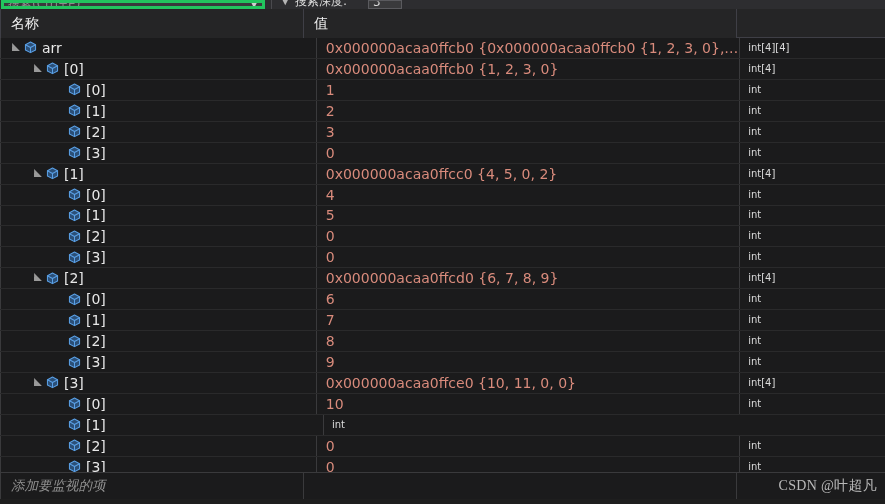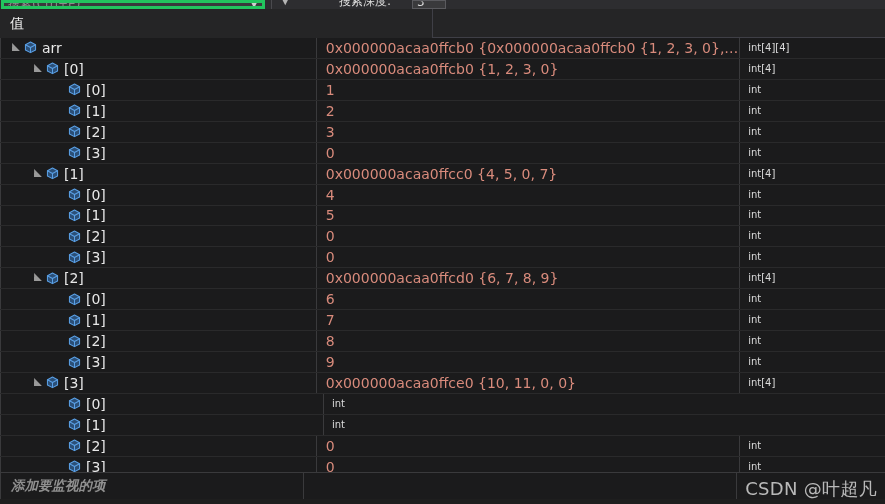--- a/index.html
+++ b/index.html
@@ -46,21 +46,21 @@
     width: 1px; height: 9px; background: #4a4a4e; margin: 0 7px 0 6px;
   }
   .tb-arrow {
     position: relative; width: 14px; height: 9px; overflow: hidden;
   }
   .tb-arrow span {
     position: absolute; left: 2px; top: -6px;
     font-size: 11px; color: #b4b4b4; line-height: 14px;
   }
   .tb-label {
-    position: relative; height: 9px; overflow: hidden; width: 72px; margin-left: 44px;
+    position: relative; height: 9px; overflow: hidden; width: 72px;
   }
   .tb-label span {
     position: absolute; left: 2px; top: -6px;
     font-size: 12px; color: #dcdcdc; line-height: 14px; white-space: nowrap;
   }
   .depth-box {
     position: relative;
     width: 34px; height: 9px;
     margin-left: 3px;
     background: #3a3a3c;
@@ -164,38 +164,38 @@
   }
   .cube svg { display: block; }
 
   
   .footer-row {
     position: absolute; left: 0; top: 472px;
     width: 885px; height: 27px;
     display: flex;
     border-top: 1px solid #3a3a3c;
     background: #1b1b1c;
-    font-weight: bold;
   }
   .footer-row .cell.c-name  { width: 304px; padding-left: 10px; border-left: 1px solid #3a3a3c;}
   .footer-row .cell.c-value { width: 433px; }
   .footer-row .cell.c-type  { width: 148px; border-right: none; }
   .add-watch-text {
     font-size: 13.5px;
     font-style: italic;
     color: #8f8f8f;
     line-height: 1;
   }
   .watermark {
     position: absolute;
     right: 8px; top: 477px;
-    font-size: 18px;
+    font-size: 14px;
     color: #b9b9b9;
     letter-spacing: 0.3px;
     white-space: nowrap;
+    font-family: Liberation Serif, serif;
   }
   .bottom-strip {
     position: absolute; left: 0; top: 499px;
     width: 885px; height: 5px;
     background: #1e1e1e;
   }
 </style>
 </head>
 <body>
 
@@ -212,20 +212,21 @@
       </div>
     <div class="tb-label">
         <span>搜索深度:</span>
       </div>
     <div class="depth-box">
       <span>3</span>
     </div>
   </div>
 
   <div class="grid-header">
+    <div class="hcell c-name">名称</div>
     <div class="hcell c-value">值</div>
   </div>
 
   <div class="rows" id="rows">
       <div class="row">
         <div class="cell c-name">
           <div style="flex: 0 0 8px;"></div>
           <div class="twisty open"></div>
           <div class="cube">
             <svg width="15" height="15" viewBox="0 0 16 16">
@@ -350,21 +351,21 @@
           <div class="cube">
             <svg width="15" height="15" viewBox="0 0 16 16">
               <path d="M2.6 5.1 L8 2.2 L13.4 5.1 L13.4 10.6 L8 13.5 L2.6 10.6 Z" fill="#2b4f77" stroke="#5aa0e6" stroke-width="1.1" stroke-linejoin="round"></path>
               <path d="M2.6 5.1 L8 8.0 L13.4 5.1" fill="none" stroke="#5aa0e6" stroke-width="1.1" stroke-linejoin="round"></path>
               <path d="M8 8.0 L8 13.5" fill="none" stroke="#5aa0e6" stroke-width="1.1"></path>
             </svg>
           </div>
           <span class="name-text">[1]</span>
         </div>
         <div class="cell c-value">
-          <span class="val-text">0x000000acaa0ffcc0 {4, 5, 0, 7}</span>
+          <span class="val-text">0x000000acaa0ffcc0 {4, 5, 0, 2}</span>
         </div>
         <div class="cell c-type">
           <span class="type-text">int[4]</span>
         </div>
       </div>
       <div class="row">
         <div class="cell c-name">
           <div style="flex: 0 0 52px;"></div>
           <div class="twisty empty"></div>
           <div class="cube">
@@ -568,20 +569,23 @@
           <div style="flex: 0 0 52px;"></div>
           <div class="twisty empty"></div>
           <div class="cube">
             <svg width="15" height="15" viewBox="0 0 16 16">
               <path d="M2.6 5.1 L8 2.2 L13.4 5.1 L13.4 10.6 L8 13.5 L2.6 10.6 Z" fill="#2b4f77" stroke="#5aa0e6" stroke-width="1.1" stroke-linejoin="round"></path>
               <path d="M2.6 5.1 L8 8.0 L13.4 5.1" fill="none" stroke="#5aa0e6" stroke-width="1.1" stroke-linejoin="round"></path>
               <path d="M8 8.0 L8 13.5" fill="none" stroke="#5aa0e6" stroke-width="1.1"></path>
             </svg>
           </div>
           <span class="name-text">[0]</span>
+        </div>
+        <div class="cell c-value">
+          <span class="val-text">10</span>
         </div>
         <div class="cell c-type">
           <span class="type-text">int</span>
         </div>
       </div>
       <div class="row">
         <div class="cell c-name">
           <div style="flex: 0 0 52px;"></div>
           <div class="twisty empty"></div>
           <div class="cube">

